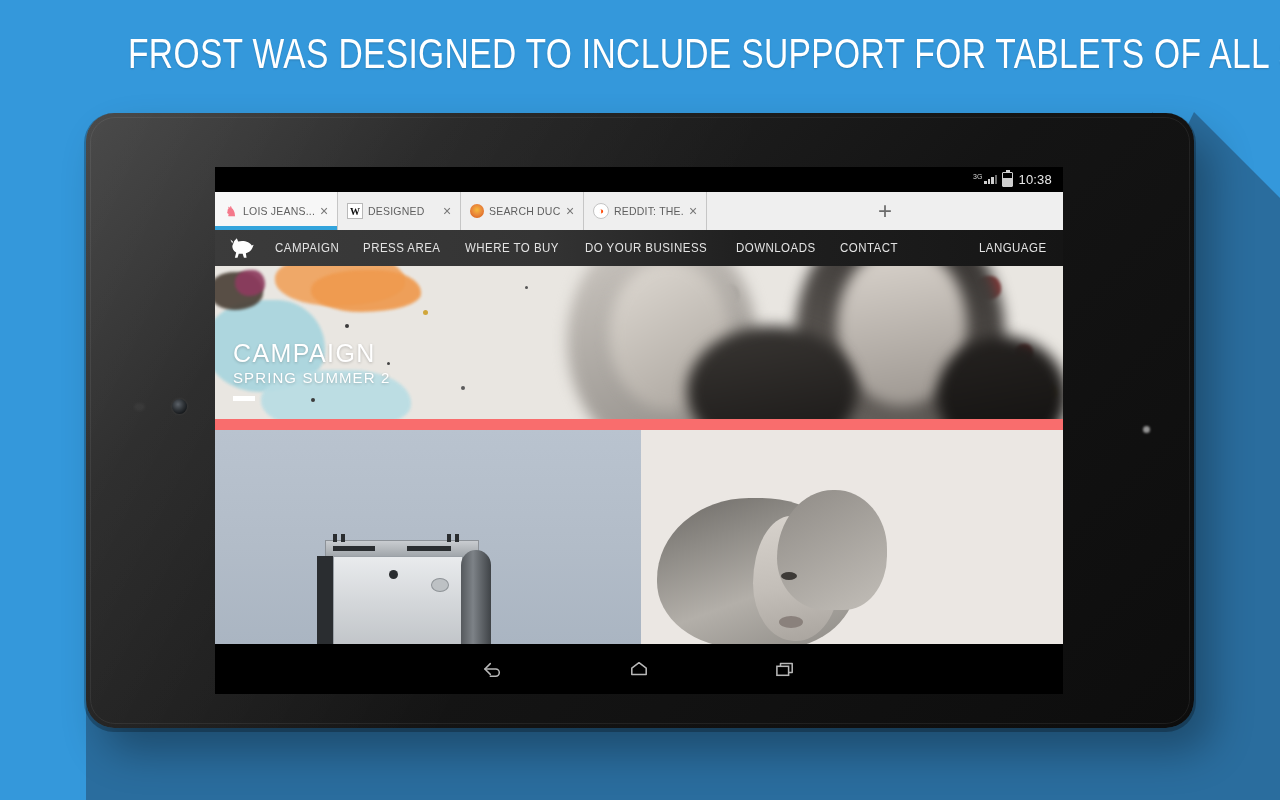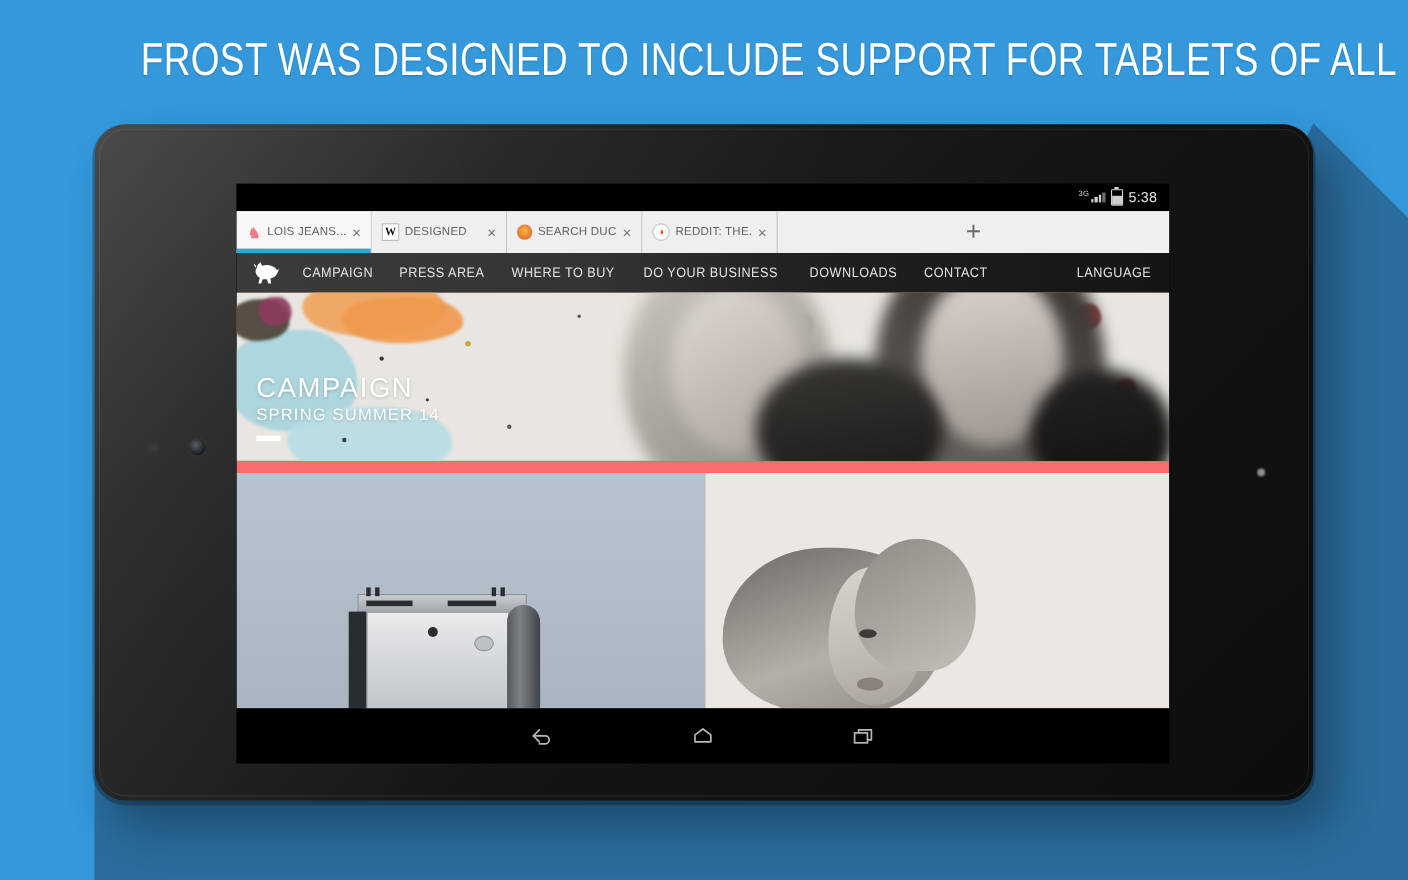--- a/index.html
+++ b/index.html
@@ -400,21 +400,21 @@
           <span class="bars">
               <i></i>
               <i></i>
               <i></i>
               <i></i>
             </span>
         </div>
         <div class="battery">
             <i></i>
           </div>
-        <div class="sb-time">5:38</div>
+        <div class="sb-time">10:38</div>
       </div>
 
       <div class="tabstrip">
 
         <div class="tab active">
           <span class="favicon fav-lois">♞</span>
           <span class="tab-label">LOIS JEANS....</span>
           <span class="tab-close">×</span>
         </div>
 
@@ -482,21 +482,21 @@
         <div class="hero-models">
           <div class="model-blob" style="left:30px; top:-40px; width:190px; height:230px; background:linear-gradient(160deg,#cfcac4,#8d8984);"></div>
           <div class="model-blob" style="left:72px; top:-6px; width:120px; height:150px; background:linear-gradient(150deg,#e0dbd4,#a9a39c);"></div>
           <div class="model-blob" style="left:258px; top:-56px; width:210px; height:250px; background:linear-gradient(200deg,#2f2c2a,#706b66);"></div>
           <div class="model-blob" style="left:300px; top:-20px; width:130px; height:160px; background:linear-gradient(170deg,#ddd7d0,#9a948e);"></div>
           <div class="model-blob" style="left:150px; top:60px; width:170px; height:130px; background:linear-gradient(170deg,#3a3734,#171514);"></div>
           <div class="model-blob" style="left:400px; top:70px; width:130px; height:120px; background:linear-gradient(170deg,#262321,#100f0e);"></div>
         </div>
         <div class="hero-text">
           <div class="hero-title">CAMPAIGN</div>
-          <div class="hero-sub">SPRING SUMMER 14</div>
+          <div class="hero-sub">SPRING SUMMER 2</div>
           <div class="hero-rule"></div>
         </div>
       </div>
 
       <div class="divider"></div>
 
       <div class="panels">
         <div class="panel panel-left">
           <div class="camera-object" style="left:96px; top:106px; width:200px; height:120px;">
             <div class="co-top" style="left:14px; top:4px; width:152px; height:16px;"></div>

